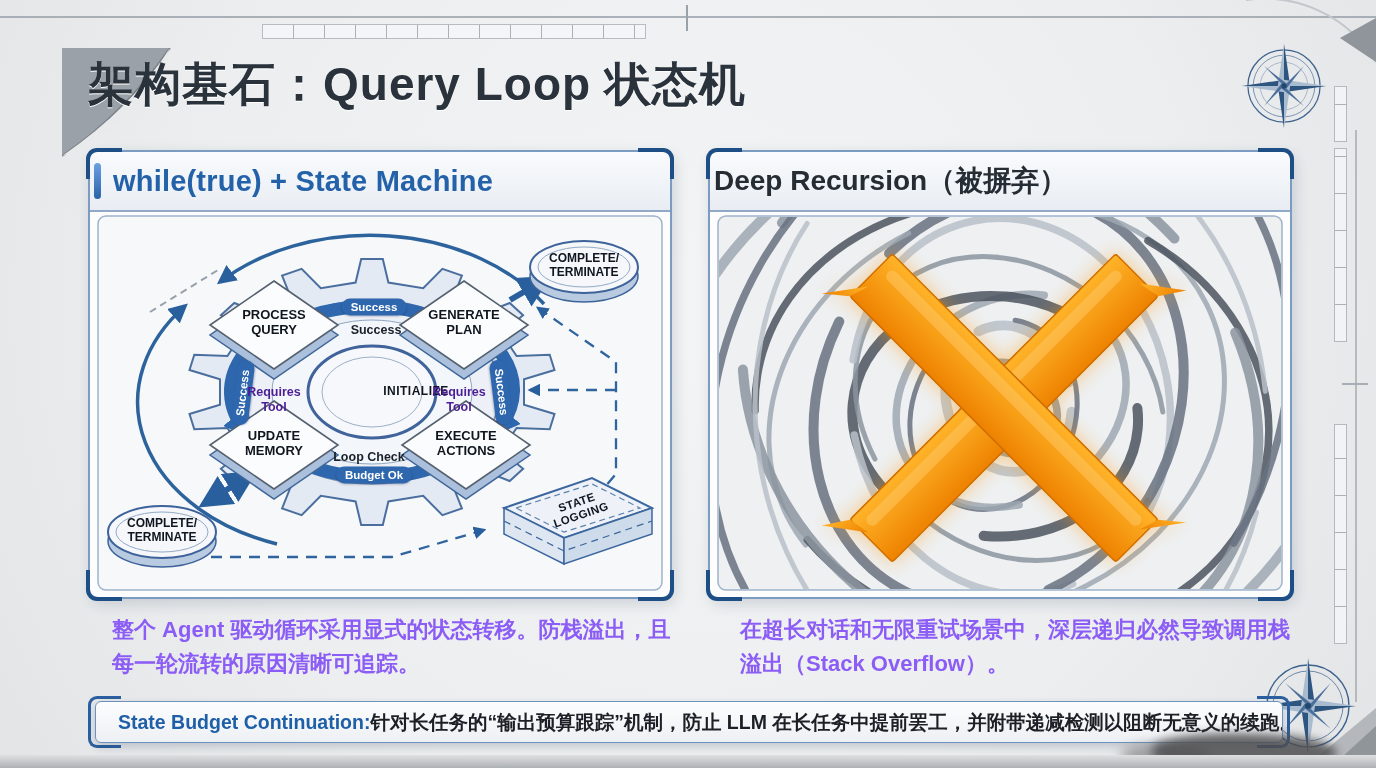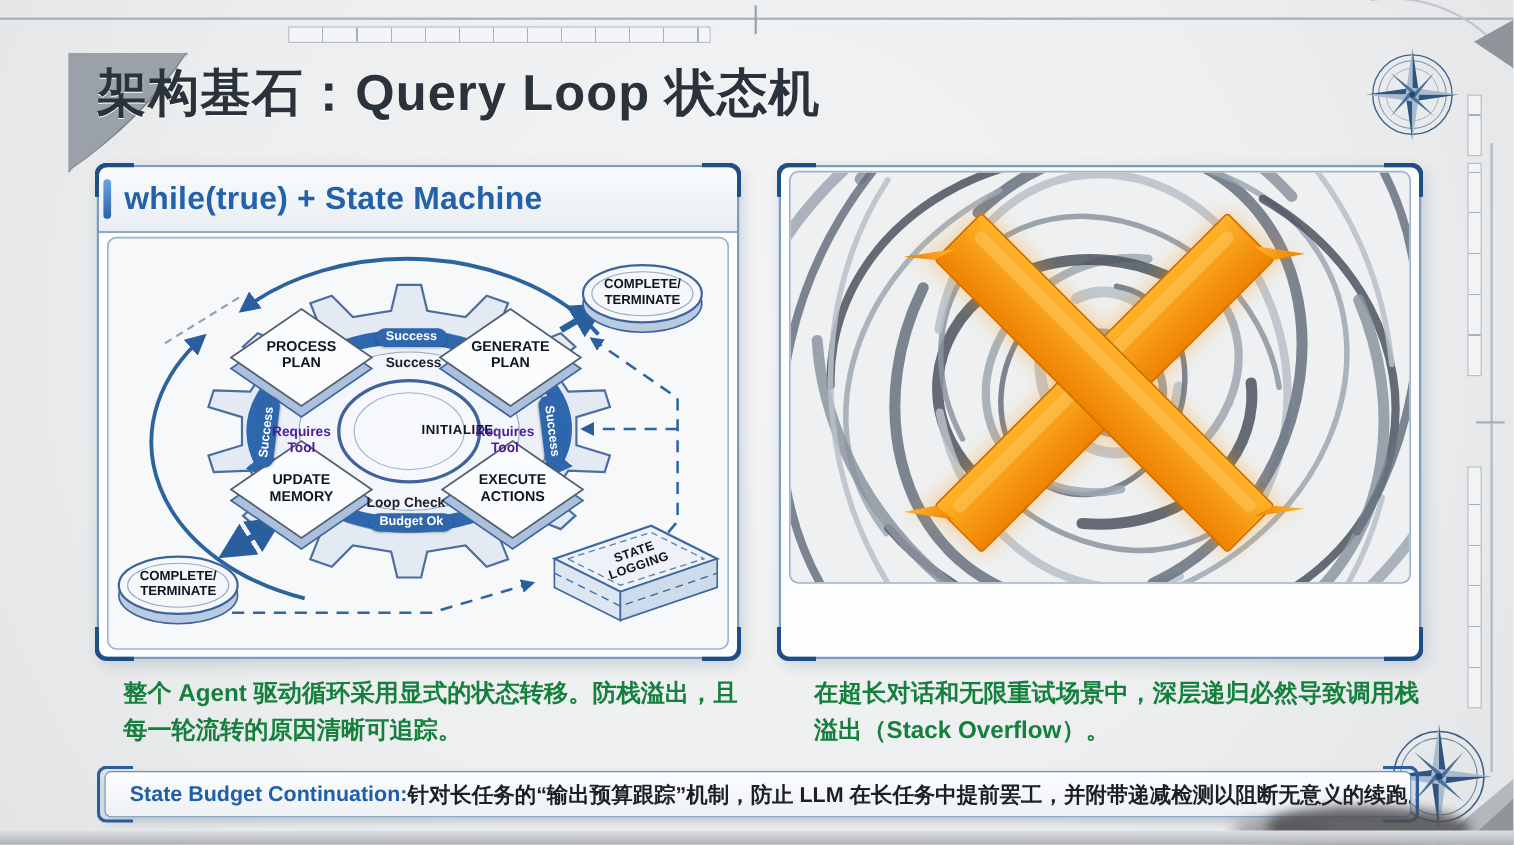--- a/index.html
+++ b/index.html
@@ -61,21 +61,21 @@
     font-weight:700;line-height:15px;z-index:5;}
   .node{font-size:13px;width:96px;}
   .node-s{font-size:12px;width:92px;line-height:14px;}
   .init{font-size:12px;letter-spacing:.5px;margin-left:44px;}
   .pill{font-size:11.5px;background:#2e67ad;color:#fff;padding:1px 9px;border-radius:9px;
     white-space:nowrap;box-shadow:0 1px 2px rgba(0,0,50,.25);}
   .plain{font-size:12.5px;font-weight:600;color:#1a2029;}
   .req{width:70px;font-size:12.5px;font-weight:600;color:#4c1d95;}
   .slog{font-size:11.5px;width:74px;letter-spacing:.4px;line-height:13px;}
   
-  .caption{position:absolute;font-size:22px;line-height:34px;color:#15803d;font-weight:600;}
+  .caption{position:absolute;font-size:22px;line-height:34px;color:#8b5cf6;font-weight:600;}
   .cap-left{left:112px;top:613px;width:565px;}
   .cap-right{left:740px;top:613px;width:550px;}
   
   .footer{position:absolute;left:88px;top:696px;width:1202px;height:52px;}
   .footer-inner{position:absolute;left:7px;top:5px;right:7px;bottom:5px;border:1.5px solid #6c93bd;
     border-radius:6px;background:linear-gradient(#fdfdfe,#edf0f4);display:flex;align-items:center;
     padding:0 22px;white-space:nowrap;overflow:hidden;box-shadow:0 4px 8px rgba(30,50,80,.2);}
   .fcorner{position:absolute;width:30px;height:24px;border:0 solid #2b5f9f;}
   .f-tl{top:0;left:0;border-top-width:3.5px;border-left-width:3.5px;border-top-left-radius:9px;}
   .f-tr{top:0;right:0;border-top-width:3.5px;border-right-width:3.5px;border-top-right-radius:9px;}
@@ -244,21 +244,21 @@
 
       <g>
         <polygon points="412,296 500,266 560,296 472,326" fill="#eef2f8" stroke="#3c679e" stroke-width="2"></polygon>
         <polygon points="424,296 500,272 548,296 472,320" fill="none" stroke="#5d82ad" stroke-width="1.2" stroke-dasharray="6 4"></polygon>
         <polygon points="412,296 472,326 472,352 412,322" fill="#dde6f1" stroke="#3c679e" stroke-width="1.5"></polygon>
         <polygon points="472,326 560,296 560,322 472,352" fill="#cddbea" stroke="#3c679e" stroke-width="1.5"></polygon>
         <path d="M 412 309 L 472 339 L 560 309" fill="none" stroke="#3c679e" stroke-width="1.2" stroke-dasharray="7 5"></path>
       </g>
     </svg>
 
-    <div class="dl node" style="left:182px;top:110px;">PROCESS PLAN</div>
+    <div class="dl node" style="left:182px;top:110px;">PROCESS QUERY</div>
     <div class="dl node" style="left:372px;top:110px;">GENERATE PLAN</div>
     <div class="dl node" style="left:182px;top:231px;">UPDATE MEMORY</div>
     <div class="dl node" style="left:374px;top:231px;">EXECUTE ACTIONS</div>
     <div class="dl init" style="left:280px;top:179px;">INITIALIZE</div>
     <div class="dl node-s" style="left:492px;top:53px;">COMPLETE/ TERMINATE</div>
     <div class="dl node-s" style="left:70px;top:318px;">COMPLETE/ TERMINATE</div>
     <div class="dl slog" style="left:487px;top:297px;transform:translate(-50%,-50%) rotate(-19deg);">STATE LOGGING</div>
     <div class="dl pill" style="left:282px;top:95px;">Success</div>
     <div class="dl plain" style="left:284px;top:118px;">Success</div>
     <div class="dl pill" style="left:151px;top:181px;transform:translate(-50%,-50%) rotate(-83deg);">Success</div>
@@ -268,20 +268,23 @@
     <div class="dl plain" style="left:277px;top:245px;">Loop Check</div>
     <div class="dl pill" style="left:282px;top:263px;">Budget Ok</div>
   </div>
 </div>
 
 <div class="panel panel-right">
   <div class="corner c-tl"></div>
   <div class="corner c-tr"></div>
   <div class="corner c-bl"></div>
   <div class="corner c-br"></div>
+  <div class="panel-header">
+    <div class="hdr-dark">Deep Recursion（被摒弃）</div>
+  </div>
   <div class="panel-body">
     <svg width="576" height="383" viewBox="0 0 576 383">
       <defs>
         <clipPath id="clipR">
             <rect x="7" y="5" width="562" height="372" rx="8"></rect>
           </clipPath>
         <linearGradient id="oxg" x1="0" y1="0" x2="0" y2="1">
           <stop offset="0" stop-color="#ffb429"></stop>
             <stop offset="1" stop-color="#ee8200"></stop>
         </linearGradient>

